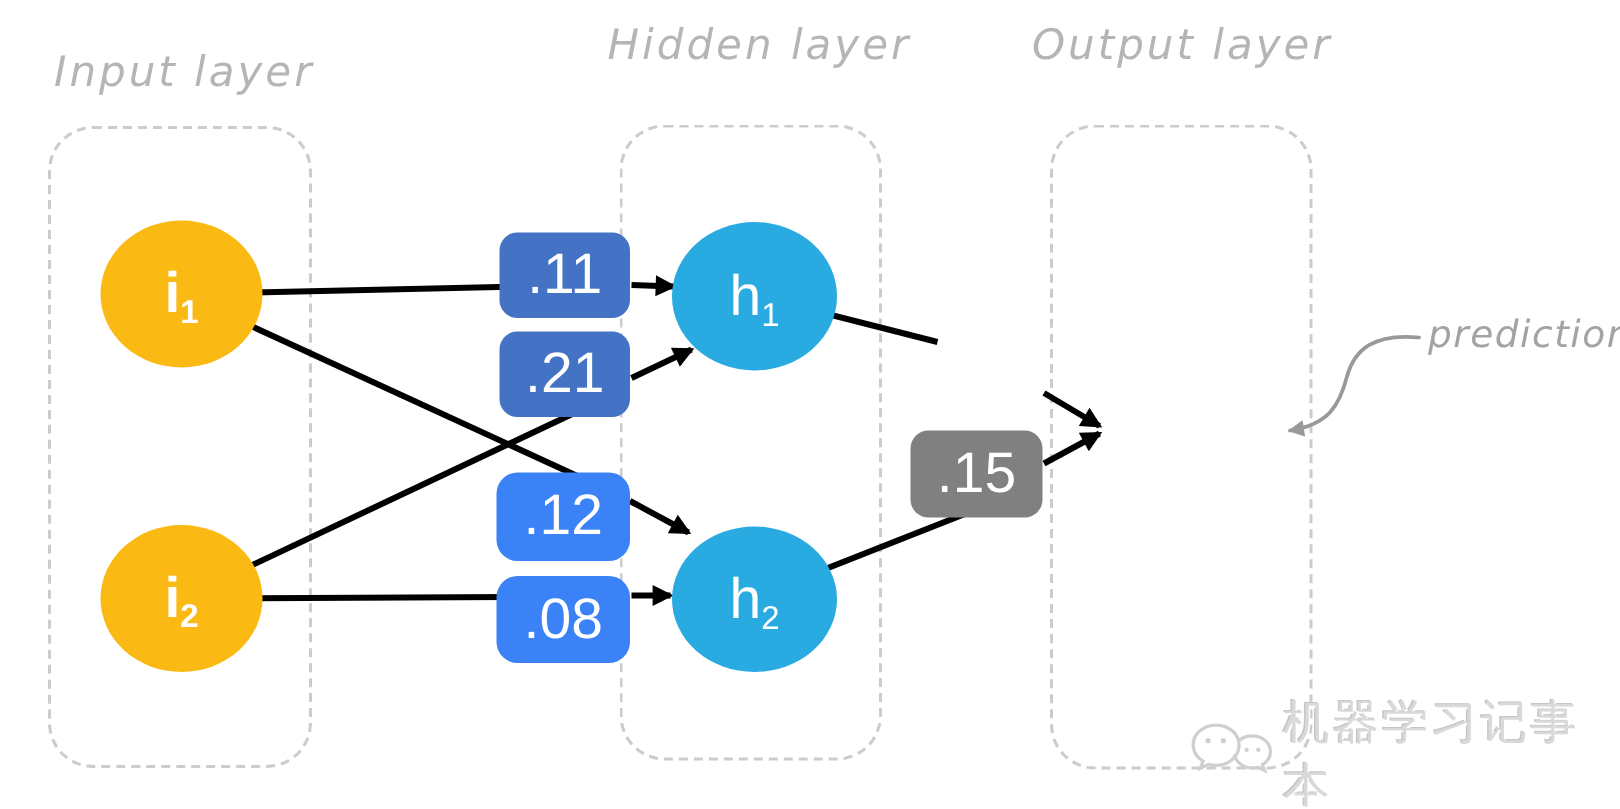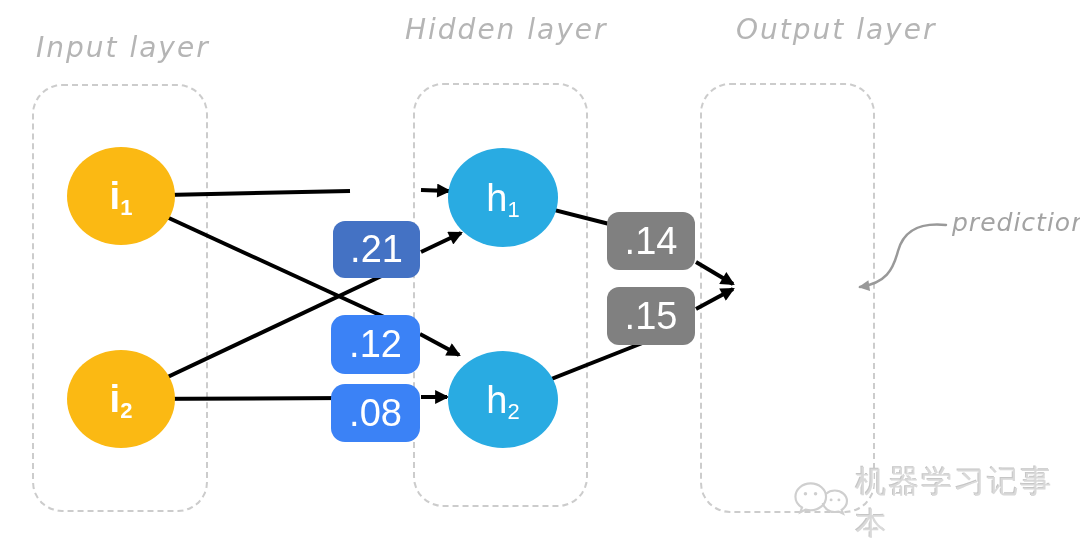--- a/index.html
+++ b/index.html
@@ -7,21 +7,21 @@
     position:relative; width:1080px; height:539px; overflow:hidden;
     background:#ffffff; font-family:"Liberation Sans", sans-serif;
   }
   
   .layer-caption {
     position:absolute; font-size:28px; font-style:italic; letter-spacing:2px;
     color:#b5b5b5; font-family:"DejaVu Sans", sans-serif; white-space:nowrap;
   }
   #caption-input  { left:36px;  top:31px; }
   #caption-hidden { left:405px; top:13px; }
-  #caption-output { left:688px; top:13px;margin-left:48px; }
+  #caption-output { left:688px; top:13px; }
 
   
   .layer-box {
     position:absolute; border:2px dashed #cccccc; border-radius:30px;
     background:transparent;
   }
   #box-input  { left:32px;  top:84px; width:172px; height:424px; }
   #box-hidden { left:413px; top:83px; width:171px; height:420px; }
   #box-output { left:700px; top:83px; width:171px; height:426px; }
 
@@ -126,31 +126,31 @@
   </div>
   <div class="node" id="node-h1">
     <span class="base">h</span>
       <span class="sub">1</span>
   </div>
   <div class="node" id="node-h2">
     <span class="base">h</span>
       <span class="sub">2</span>
   </div>
 
+  <div class="weight-box wb-blue" id="wbox-i1h1">
+      <span>.11</span>
+    </div>
   <div class="weight-box wb-blue" id="wbox-i2h1">
       <span>.21</span>
     </div>
   <div class="weight-box wb-orange" id="wbox-i1h2">
       <span>.12</span>
     </div>
   <div class="weight-box wb-orange" id="wbox-i2h2">
       <span>.08</span>
-    </div>
-  <div class="weight-box wb-gray" id="wbox-h1out">
-      <span>.14</span>
     </div>
   <div class="weight-box wb-gray" id="wbox-h2out">
       <span>.15</span>
     </div>
 
   <div id="prediction-label">prediction</div>
 
   <div id="watermark">
     <svg width="58" height="48" viewBox="0 0 58 48">
       <path d="M34 17.5 C34 25.5 26.8 31.5 18 31.5 C16.2 31.5 14.5 31.2 12.9 30.8 L7.5 33.5 L9.3 28.6 C5.2 26.1 2.5 22.1 2.5 17.5 C2.5 9.8 9.6 3.8 18.2 3.8 C26.8 3.8 34 9.8 34 17.5 Z" fill="none" stroke="#cfcfcf" stroke-width="2.2"></path>

